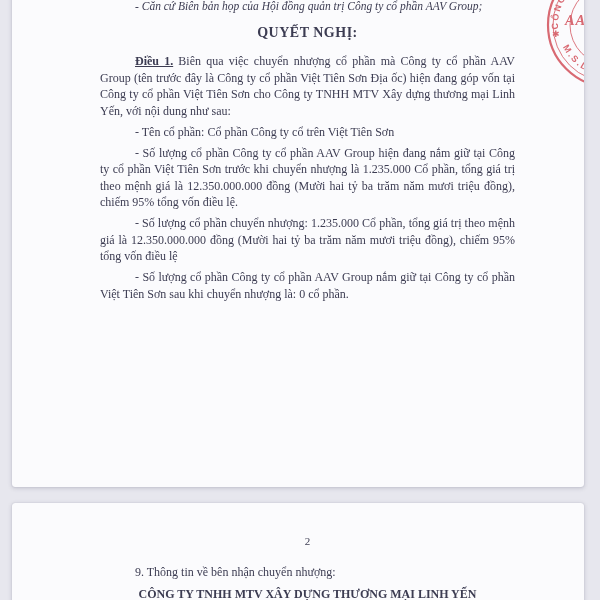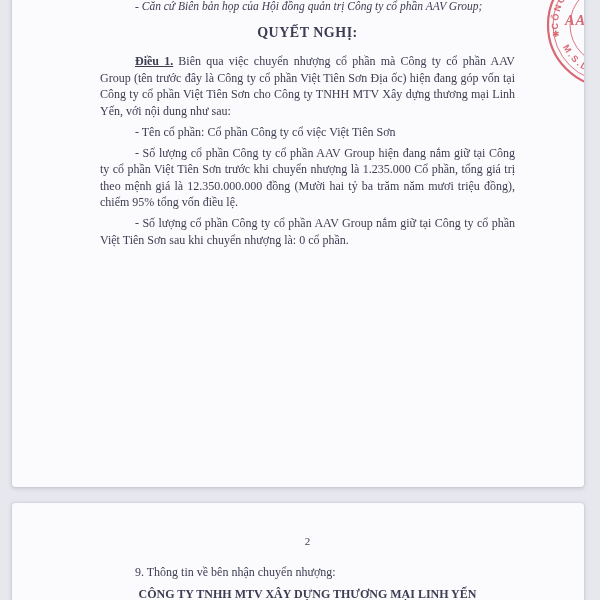--- a/index.html
+++ b/index.html
@@ -117,22 +117,23 @@
     </svg>
 
     <div class="content">
       <p class="preamble">- Căn cứ Biên bản họp của Hội đồng quản trị Công ty cổ phần AAV Group;</p>
 
       <div class="heading">QUYẾT NGHỊ:</div>
 
       <p class="para"><span class="label-underline">Điều 1.</span><span> Biên qua việc chuyển nhượng cổ phần mà Công ty cổ phần AAV Group (tên trước đây là Công ty cổ phần Việt Tiên Sơn Địa ốc) hiện đang góp vốn tại Công ty cổ phần Việt Tiên Sơn cho Công ty TNHH MTV Xây dựng thương mại Linh Yến, với nội dung như sau:</span></p>
 
 
-      <p class="para">- Tên cổ phần: Cổ phần Công ty cổ việc Việt Tiên Sơn</p>
+      <p class="para">- Tên cổ phần: Cổ phần Công ty cổ trên Việt Tiên Sơn</p>
       <p class="para">- Số lượng cổ phần Công ty cổ phần AAV Group hiện đang nắm giữ tại Công ty cổ phần Việt Tiên Sơn trước khi chuyển nhượng là 1.235.000 Cổ phần, tổng giá trị theo mệnh giá là 12.350.000.000 đồng (Mười hai tỷ ba trăm năm mươi triệu đồng), chiếm 95% tổng vốn điều lệ.</p>
+      <p class="para">- Số lượng cổ phần chuyển nhượng: 1.235.000 Cổ phần, tổng giá trị theo mệnh giá là 12.350.000.000 đồng (Mười hai tỷ ba trăm năm mươi triệu đồng), chiếm 95% tổng vốn điều lệ</p>
       <p class="para">- Số lượng cổ phần Công ty cổ phần AAV Group nắm giữ tại Công ty cổ phần Việt Tiên Sơn sau khi chuyển nhượng là: 0 cổ phần.</p>
 
     </div>
   </div>
 
   <div class="page page2">
     <div class="content content2">
       <p class="pagenum">2</p>
       <p class="para">9. Thông tin về bên nhận chuyển nhượng:</p>
       <p class="caps-line">CÔNG TY TNHH MTV XÂY DỰNG THƯƠNG MẠI LINH YẾN</p>

